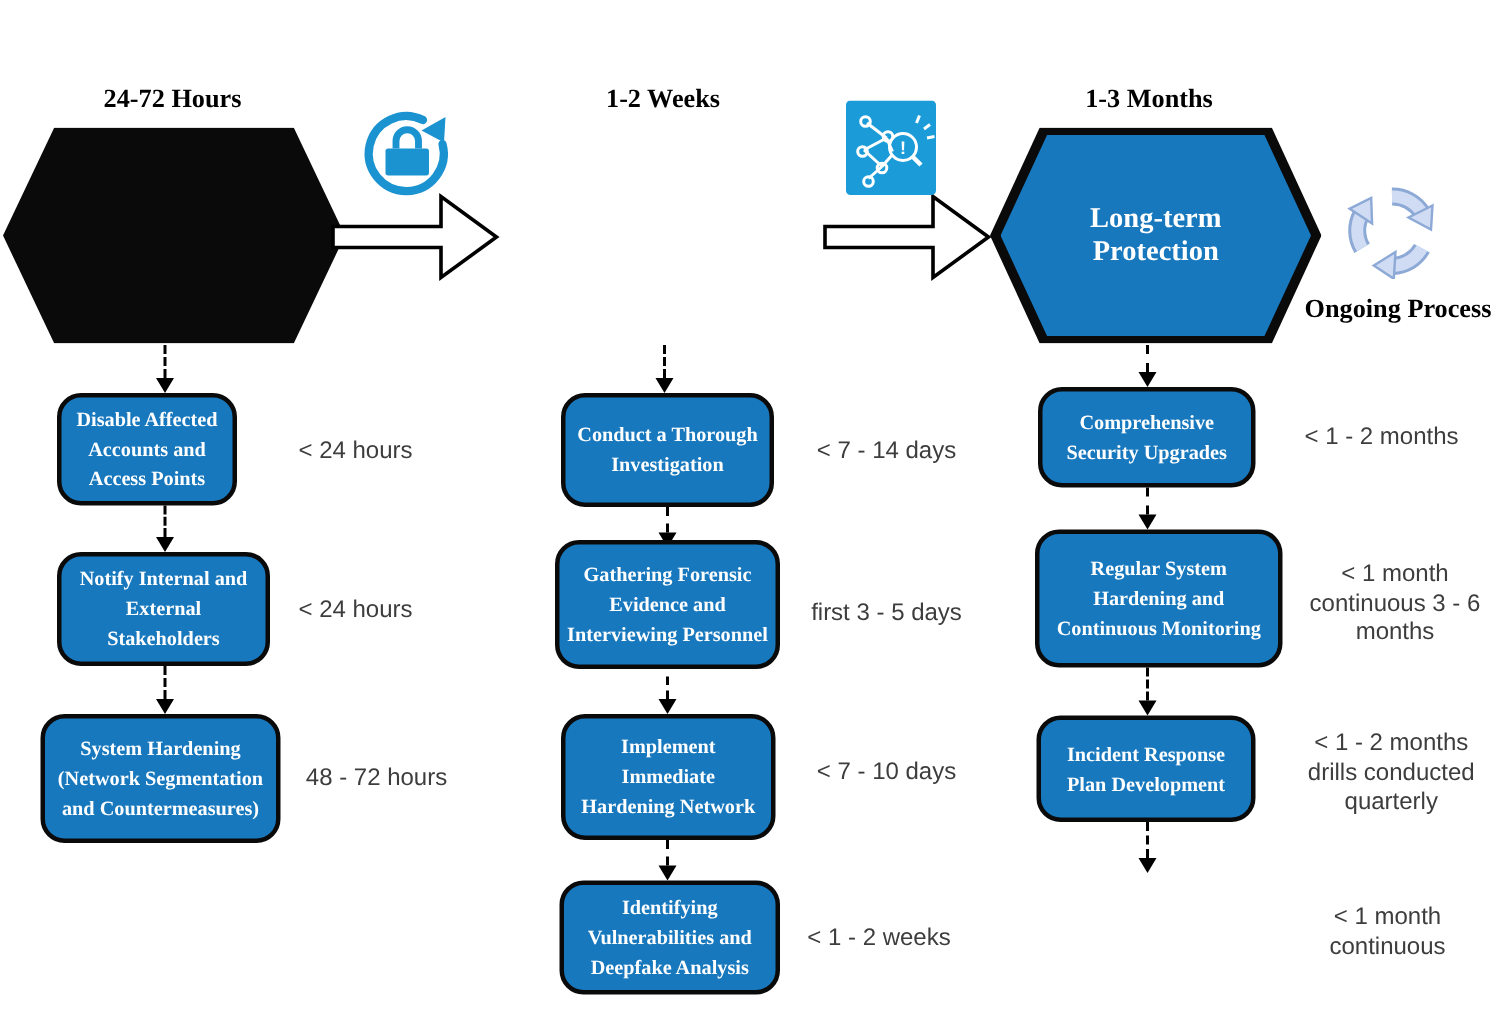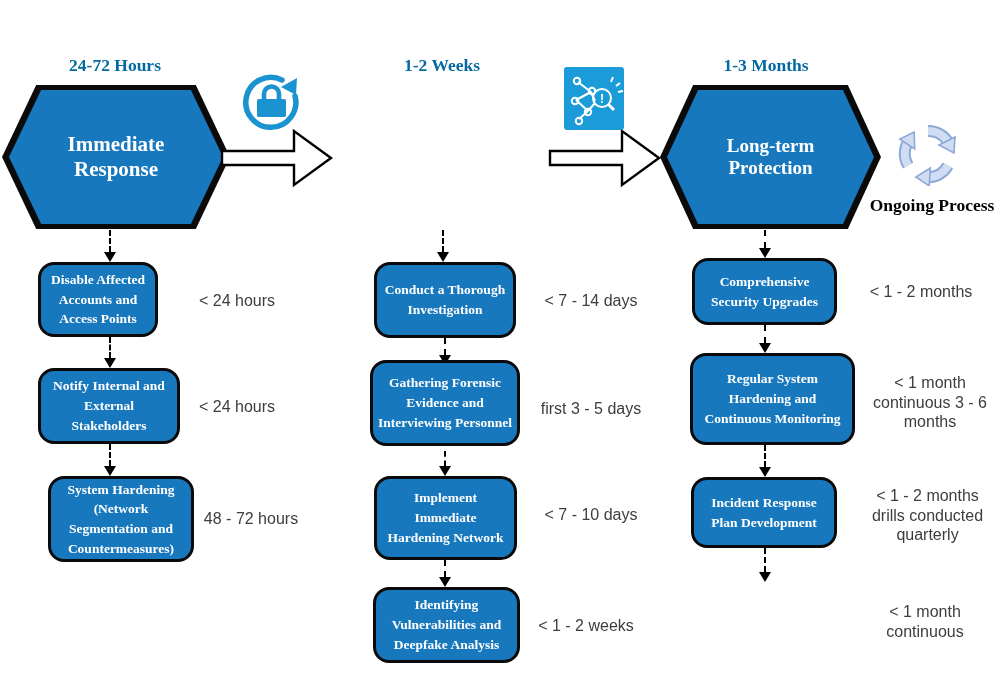--- a/index.html
+++ b/index.html
@@ -6,21 +6,21 @@
   .stage {
     position:relative; width:1001px; height:676px; background:#ffffff;
     font-family:"Liberation Serif", serif; overflow:hidden;
   }
   .abs { position:absolute; }
   .title {
     left:0; top:1px; width:884px; text-align:center;
     font-weight:bold; font-size:35px; color:#111; letter-spacing:0.5px;
   }
   .duration {
-    font-weight:bold; font-size:17.5px; color:#0369a1; text-align:center; width:160px;
+    font-weight:bold; font-size:17.5px; color:#000000; text-align:center; width:160px;
   }
   
   .hex { }
   .hex-outer {
     position:absolute; inset:0; background:#0a0a0a;
     clip-path: polygon(0% 50%, 15% 0%, 85% 0%, 100% 50%, 85% 100%, 15% 100%);
   }
   .hex-inner {
     position:absolute; top:5px; bottom:5px; left:7px; right:7px; background:#1878be;
     clip-path: polygon(0% 50%, 15% 0%, 85% 0%, 100% 50%, 85% 100%, 15% 100%);
@@ -56,21 +56,20 @@
 
 <div class="stage">
 
 
   <div class="abs duration" style="left:35px; top:55px;">24-72 Hours</div>
   <div class="abs duration" style="left:362px; top:55px;text-align:center;">1-2 Weeks</div>
   <div class="abs duration" style="left:686px; top:55px;">1-3 Months</div>
 
   <div class="abs hex" style="left:2px; top:85px; width:228px; height:144px;">
     <div class="hex-outer"></div>
-    <div class="hex-inner" style="font-size:21px;">Immediate Response</div>
   </div>
   <div class="abs hex" style="left:660px; top:85px; width:221px; height:144px;">
     <div class="hex-outer"></div>
     <div class="hex-inner" style="font-size:19px; padding:0 18px;">Long-term Protection</div>
   </div>
 
   <span class="abs" style="left:220px; top:128px;">
     <svg width="114" height="60" viewBox="0 0 114 60">
       <path d="M2,23 L74,23 L74,3 L111,30 L74,57 L74,37 L2,37 Z" fill="#ffffff" stroke="#000" stroke-width="2.4"></path>
     </svg>
@@ -153,21 +152,21 @@
     </div>
   <div class="abs step" style="left:38px; top:368px; width:142px; height:76px;">
       <span>Notify Internal and External Stakeholders</span>
     </div>
   <div class="abs time" style="left:187px; top:397px; width:100px;">&lt; 24 hours</div>
 
   <div class="abs dasharrow" style="left:103px; top:444px; height:32px;">
       <span class="line"></span>
       <span class="head"></span>
     </div>
-  <div class="abs step" style="left:48px; top:476px; width:146px; height:86px;">
+  <div class="abs step" style="left:27px; top:476px; width:160px; height:86px;">
       <span>System Hardening (Network Segmentation and Countermeasures)</span>
     </div>
   <div class="abs time" style="left:191px; top:509px; width:120px;">48 - 72 hours</div>
 
   <div class="abs dasharrow" style="left:436px; top:230px; height:32px;">
       <span class="line"></span>
       <span class="head"></span>
     </div>
   <div class="abs step" style="left:374px; top:262px; width:142px; height:76px;">
       <span>Conduct a Thorough Investigation</span>

